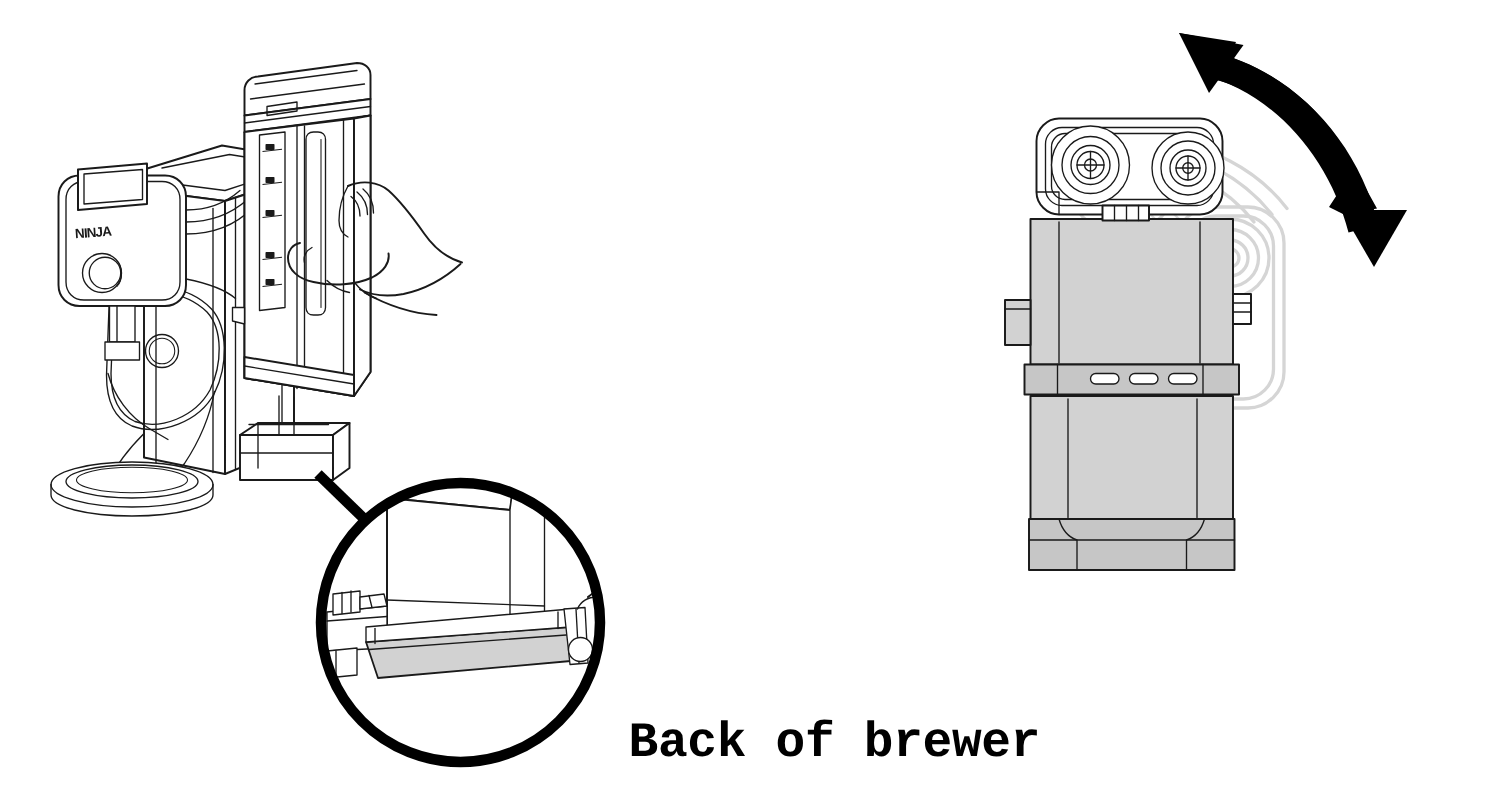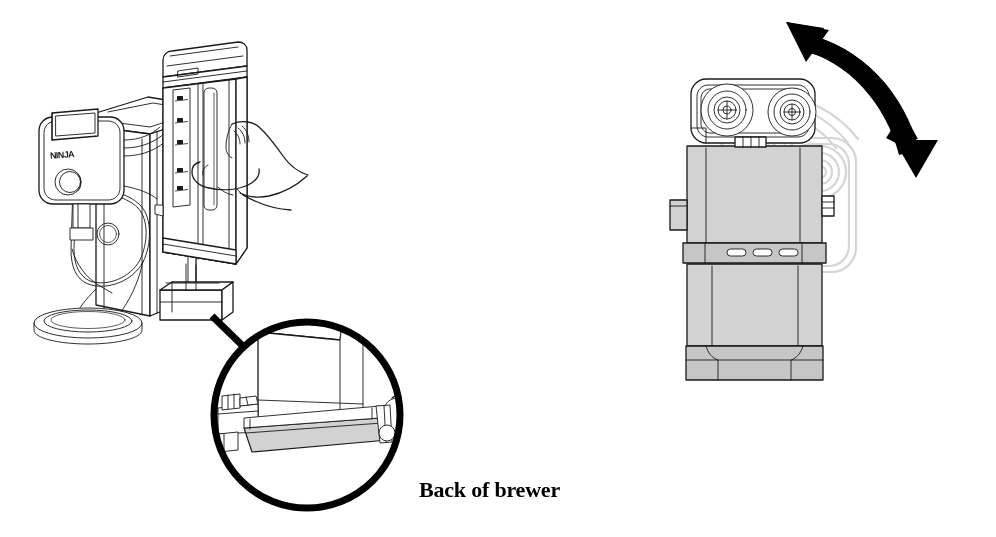--- a/index.html
+++ b/index.html
@@ -20,22 +20,22 @@
   }
   .fig {
     position: absolute;
     top: 0;
     left: 0;
   }
   #caption-back-of-brewer {
     position: absolute;
     left: 419px;
     top: 479px;
-    font-family: Liberation Serif, serif;
-    font-size: 22px;
+    font-family: Liberation Mono, monospace;
+    font-size: 33px;
     font-weight: bold;
     letter-spacing: -0.2px;
     color: #000000;
     white-space: nowrap;
     line-height: 1;
   }
   #brand-mark {
     position: absolute;
     left: 50px;
     top: 150px;

